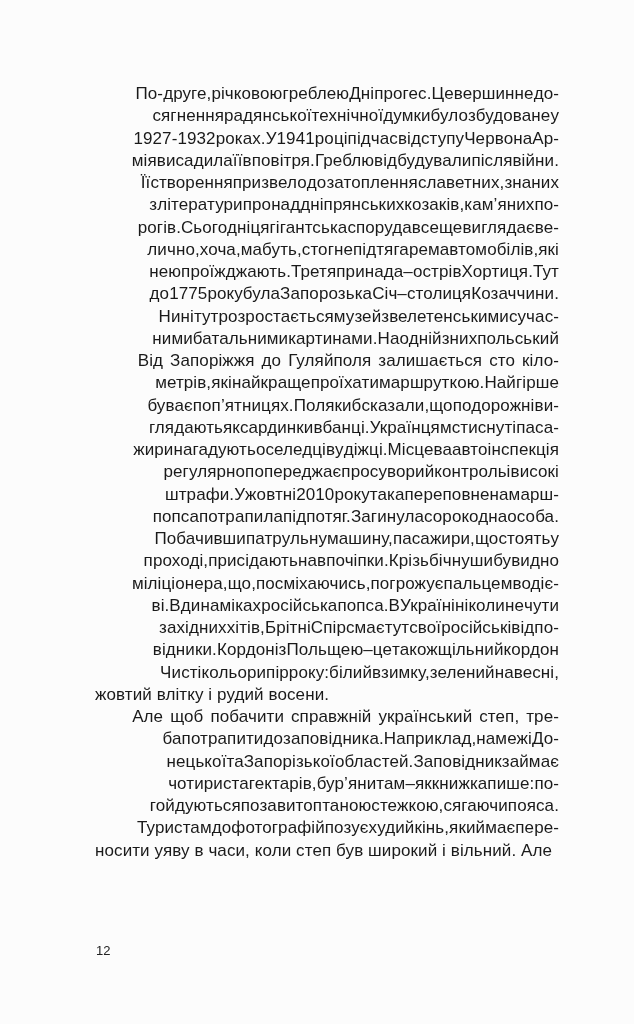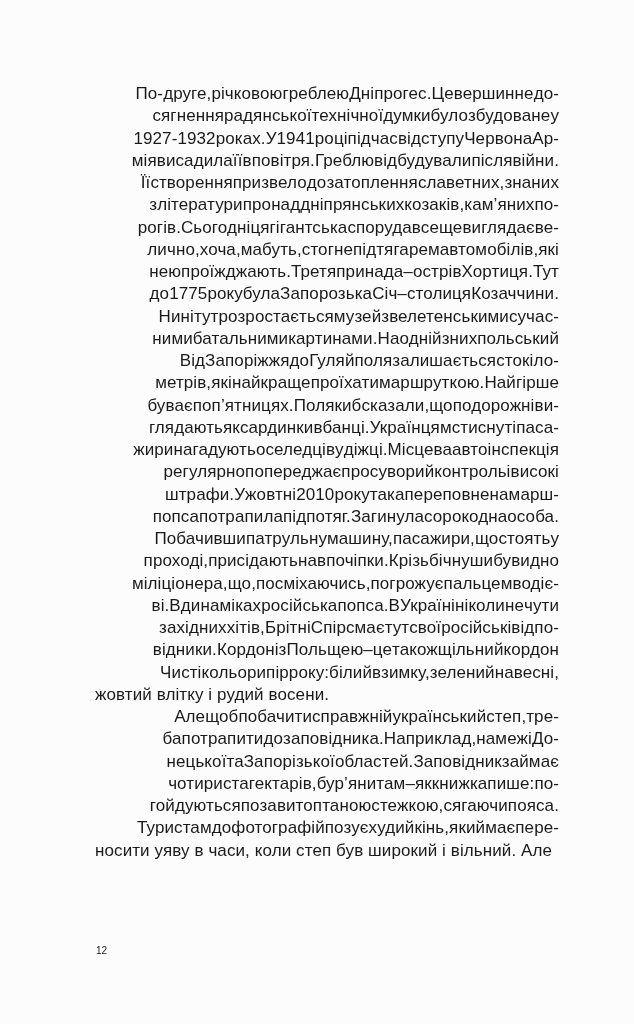--- a/index.html
+++ b/index.html
@@ -28,25 +28,25 @@
   .line {
     display: flex;
     justify-content: flex-end;
     height: 22.25px;
     overflow: visible;
   }
   .line span { flex: 0 0 auto; white-space: pre; }
   .line.last {
     display: block;          
   }
-  .line.indent { padding-left: 19px; }
+  .line.indent { padding-left: 19px; gap: 7px; }
   .page-number {
     position: absolute;
     left: 96px; top: 940px;
-    font-size: 10px;
+    font-size: 13px;
     line-height: 22px;
     color: #222222;
   }
 </style>
 </head>
 <body>
 
 <div class="page" style="background: rgb(252, 252, 252); color: rgb(26, 26, 26);">
   <main class="text-block" id="text-block">
       <div class="paragraph">

